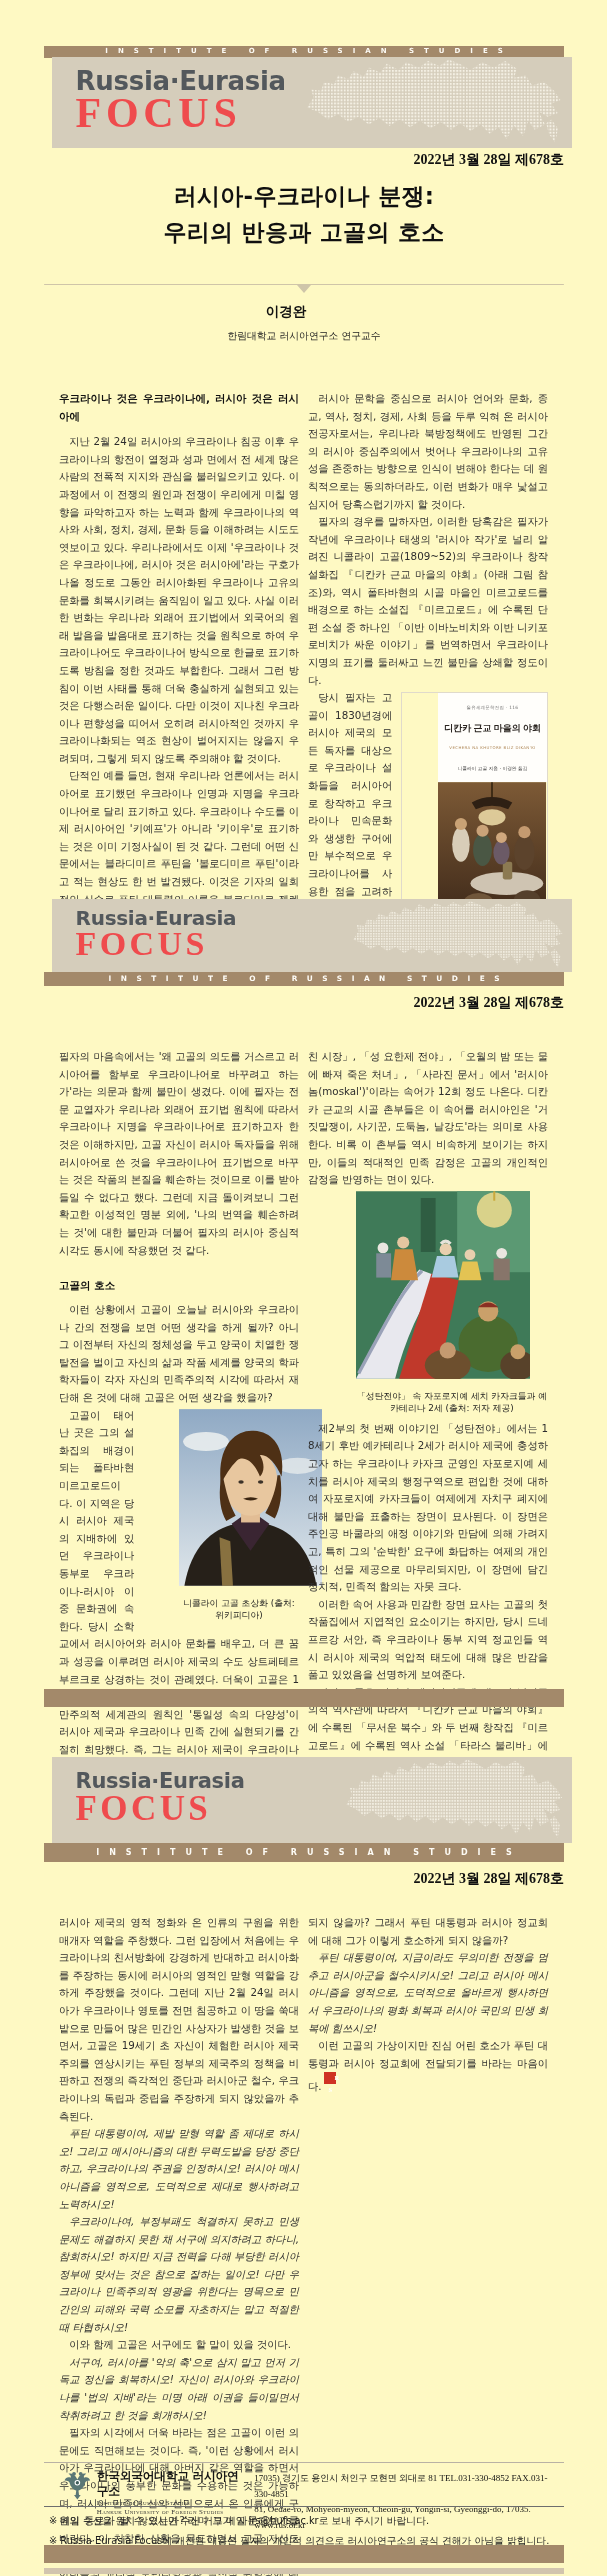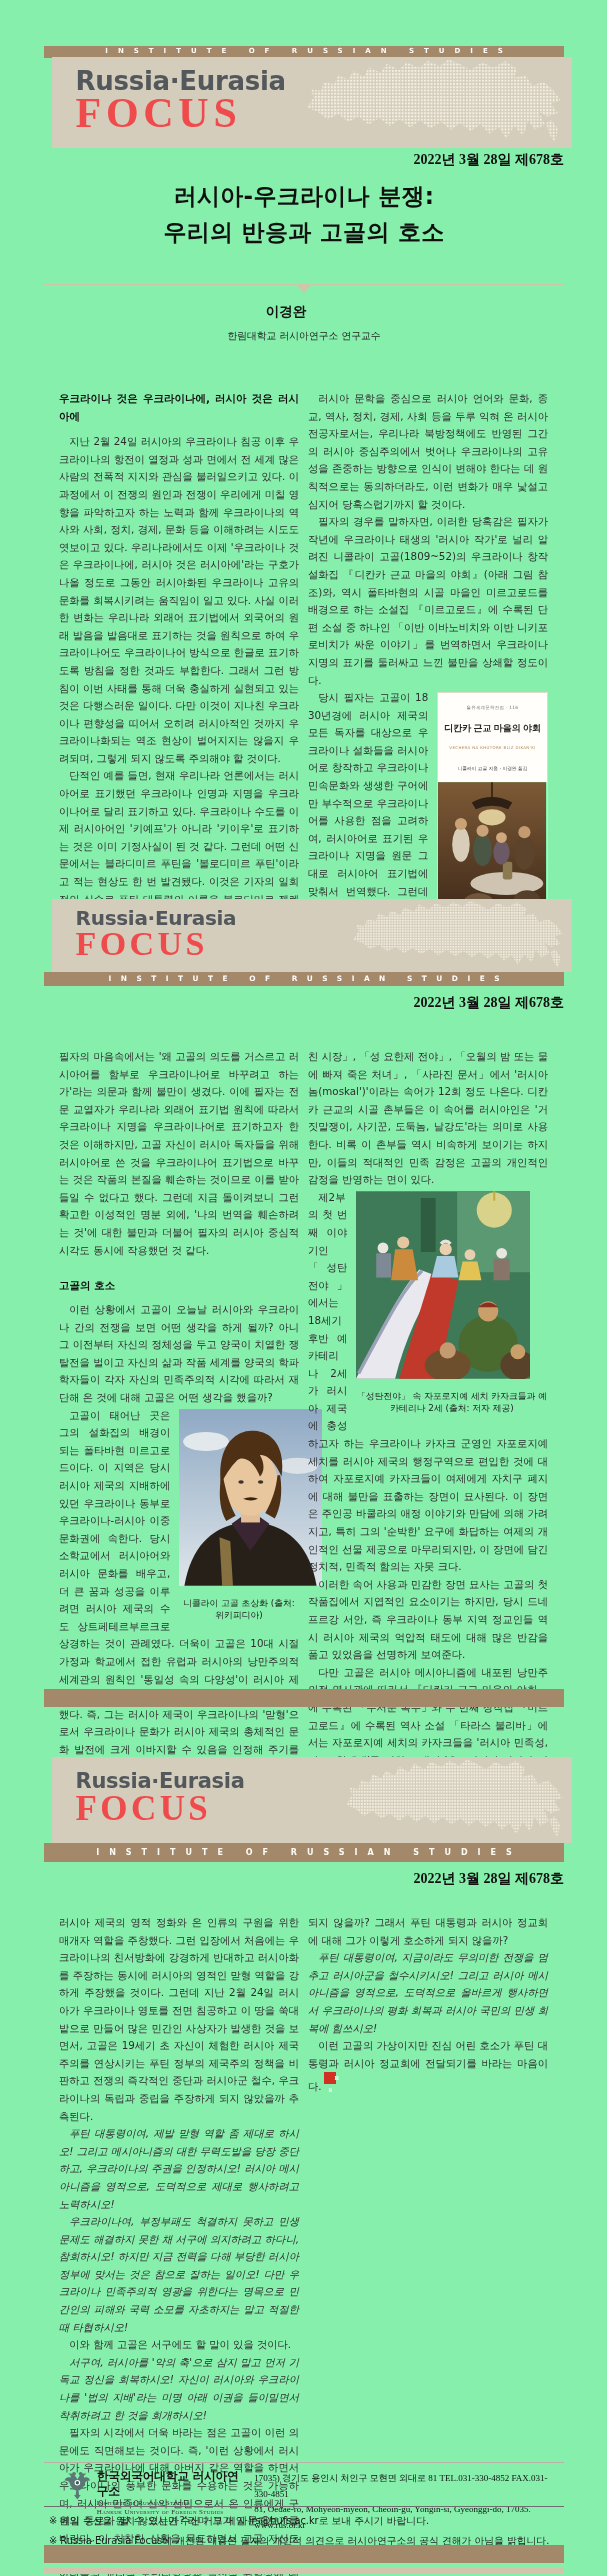--- a/index.html
+++ b/index.html
@@ -1,18 +1,18 @@
 <!DOCTYPE html>
 <html style="font-size:10.8px"><head>
 <meta charset="utf-8">
 <style>
   html,body{margin:0;padding:0;}
   body{width:608px;height:2576px;position:relative;background:#fff;
        font-family:"DejaVu Sans","Liberation Sans",sans-serif;color:#2d2d2d;}
-  .page{position:absolute;left:0;width:608px;background:#86efac;}
+  .page{position:absolute;left:0;width:608px;background:#fef9c3;}
   #page1{top:0;height:899px;}
   #page2{top:899px;height:858px;}
   #page3{top:1757px;height:819px;}
 
   
   .band-dark{position:absolute;left:44px;width:520px;background:#a3896a;color:#fdfbf5;
              font-weight:600;text-align:center;overflow:hidden;white-space:nowrap;}
   .band-beige{position:absolute;left:52px;width:520px;background:#d5cdbb;overflow:hidden;}
   .brand{position:relative;z-index:2;}
   .brand-top{font-weight:700;color:#53585c;letter-spacing:-0.3px;line-height:1;}
@@ -62,21 +62,21 @@
   .col p.cont{text-indent:0;}
   .col h3{margin:17.6px 0 6.8px;font-size:10.5px;color:#111;}
   .col h3.first{margin-top:0;margin-bottom:8px;}
   .quote{font-style:italic;margin:17.6px 0;}
 
   .rs-mark{display:inline-block;width:12px;height:11.5px;background:#cf3223;color:#fff;
            font:700 6.4px "Liberation Serif",serif;line-height:11.5px;text-align:center;
            letter-spacing:0;vertical-align:-1.4px;margin-left:2.7px;font-style:normal;}
 
   
-  .figure{float:right;margin:2.7px 0 5.4px 8.8px;}
+  .figure{float:right;margin:2.7px 0 5.4px 8.8px;padding-left:36px;}
   .figure .caption{font-size:8.8px;line-height:12px;color:#1c1c1c;text-align:center;margin-top:5.4px;text-indent:0;}
 
   .bookcover{width:109px;border:0.7px solid #e0dacb;}
   .bc-top{background:#fffefb;text-align:center;padding:6px 3.4px 4.7px;}
   .bc-series{font-size:4.4px;color:#777;letter-spacing:0.3px;}
   .bc-title{font-family:"Liberation Serif","DejaVu Serif",serif;font-size:9px;font-weight:700;color:#2a2420;margin:3.4px 0 2px;}
   .bc-sub{font-size:3.9px;color:#b08a5a;letter-spacing:0.4px;}
   .bc-author{font-size:4.7px;color:#444;margin-top:2.7px;}
   .bc-art{display:block;}
   .bc-bot{background:#fffefb;text-align:center;padding:3.4px 0 4.7px;font-size:5.7px;color:#333;}

